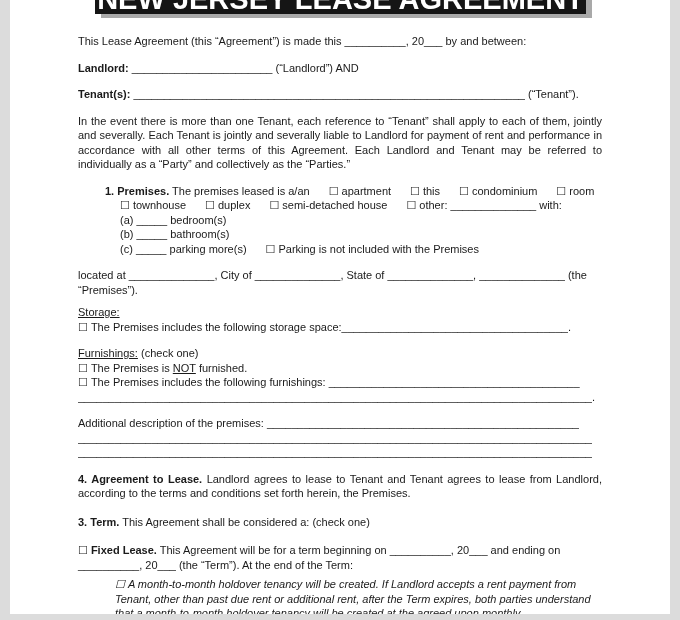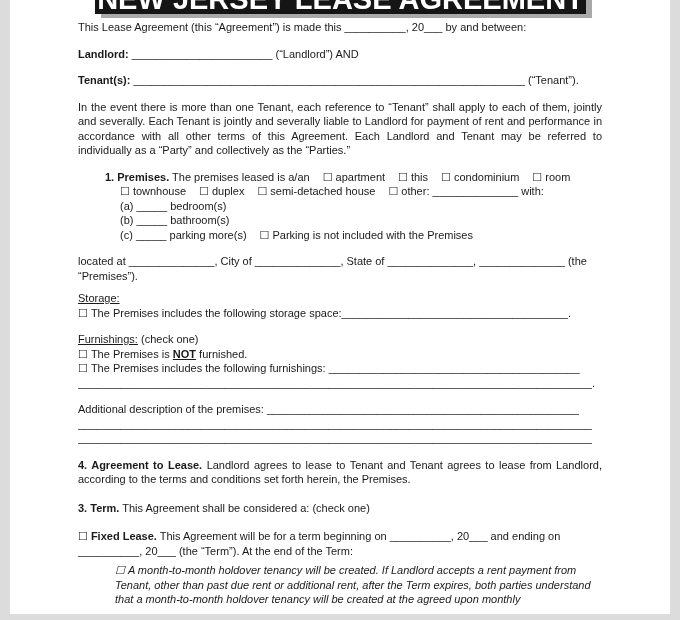--- a/index.html
+++ b/index.html
@@ -2,35 +2,35 @@
 <html><head>
 <meta charset="utf-8">
 <style>
   * { margin:0; padding:0; box-sizing:border-box; }
   html, body { width:680px; height:620px; overflow:hidden; }
   body { background:#dcdcdc; font-family:"Liberation Sans", sans-serif; }
   .page { position:relative; width:660px; height:614px; margin:0 auto; background:#ffffff; overflow:hidden; }
   .banner-shadow { position:absolute; top:-26px; left:calc(50% - 239px); width:491px; height:44px; background:#a9a9a9; }
   .banner { position:absolute; top:-31px; left:calc(50% - 245px); width:491px; height:45px; background:#151515; overflow:hidden; }
   .banner-text { position:absolute; left:0; right:0; bottom:-2px; text-align:center; color:#ffffff; font-weight:bold; font-size:29px; line-height:33px; white-space:nowrap; }
-  .content { position:absolute; top:0; left:0; right:0; padding:20px 68px 0 68px; font-size:11px; line-height:14.5px; color:#1a1a1a; }
+  .content { position:absolute; top:0; left:0; right:0; padding:34px 68px 0 68px; font-size:11px; line-height:14.5px; color:#1a1a1a; }
   .p { margin:0 0 12px 0; }
   .m8 { margin-bottom:8px; }
   .m14 { margin-bottom:14px; }
   .m5 { margin-bottom:5px; }
   .m0 { margin-bottom:0; }
   .nw { white-space:nowrap; overflow:hidden; }
   .just { text-align:justify; }
   .ind1 { margin-left:27px; }
   .ind2 { margin-left:42px; }
   .ind3 { margin-left:37px;font-style:italic; }
   .u { text-decoration:underline; }
-  .bu { font-weight:bold; text-decoration:underline; }
+  .bu { font-weight:normal; text-decoration:underline; }
   .cb { margin-right:3px; }
-  .opt { margin-left:13px; white-space:nowrap; }
+  .opt { margin-left:19px; white-space:nowrap; }
   .ind2 .opt:first-child { margin-left:0; }
   b { font-weight:bold;text-align:right; }
 </style>
 </head>
 <body>
 
 <div class="page">
   <div class="banner-shadow"></div>
   <div class="banner">
     <span class="banner-text">NEW JERSEY LEASE AGREEMENT</span>

